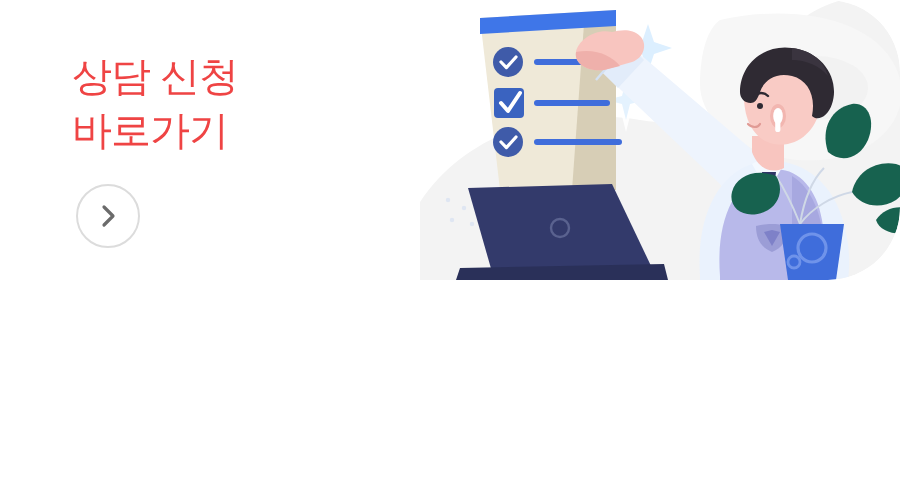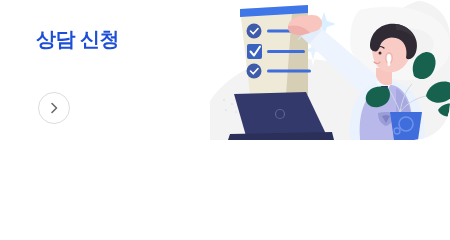--- a/index.html
+++ b/index.html
@@ -21,23 +21,23 @@
   }
   
   .text-block {
     position: absolute;
     left: 36px;
     top: 26px;
     z-index: 30;
   }
   .headline {
     font-size: 20px;
-    font-weight: bold;
+    font-weight: normal;
     line-height: 27px;
-    color: #1d4ed8;
+    color: #ef4444;
     letter-spacing: -0.5px;
     white-space: nowrap;
     margin: 0;
   }
   .arrow-btn {
     position: absolute;
     left: 38px;
     top: 92px;
     width: 32px;
     height: 32px;
@@ -184,20 +184,21 @@
           <circle cx="196" cy="124" r="7" fill="none" stroke="#6f93ea" stroke-width="1.6"></circle>
           <circle cx="187" cy="131" r="3" fill="none" stroke="#6f93ea" stroke-width="1.4"></circle>
         </g>
 
       </g>
     </svg>
   </div>
 
   <div class="text-block">
     <div class="headline">상담 신청</div>
+    <div class="headline">바로가기</div>
   </div>
 
   <div class="arrow-btn">
     <span>
       <svg width="14" height="14" viewBox="0 0 14 14" xmlns="http://www.w3.org/2000/svg">
         <path d="M 5 2.5 L 9.5 7 L 5 11.5" stroke="#6b6b6b" stroke-width="1.6" fill="none" stroke-linecap="round" stroke-linejoin="round"></path>
       </svg>
     </span>
   </div>
 

